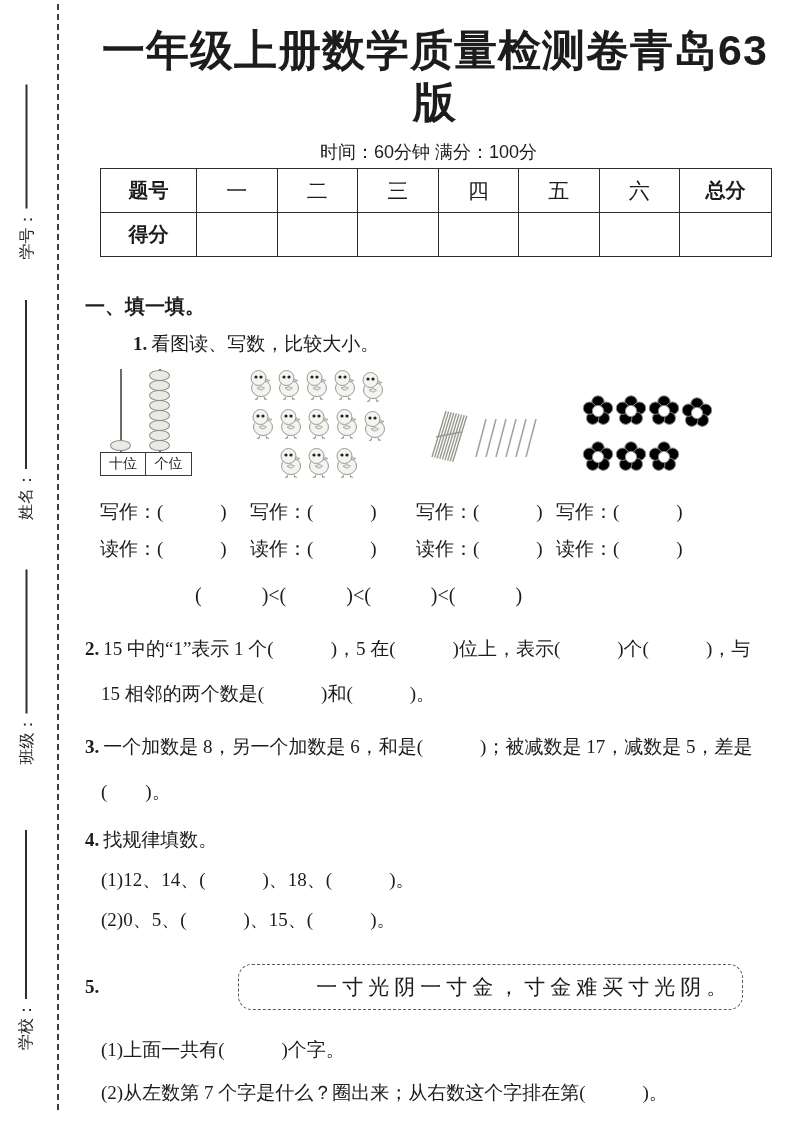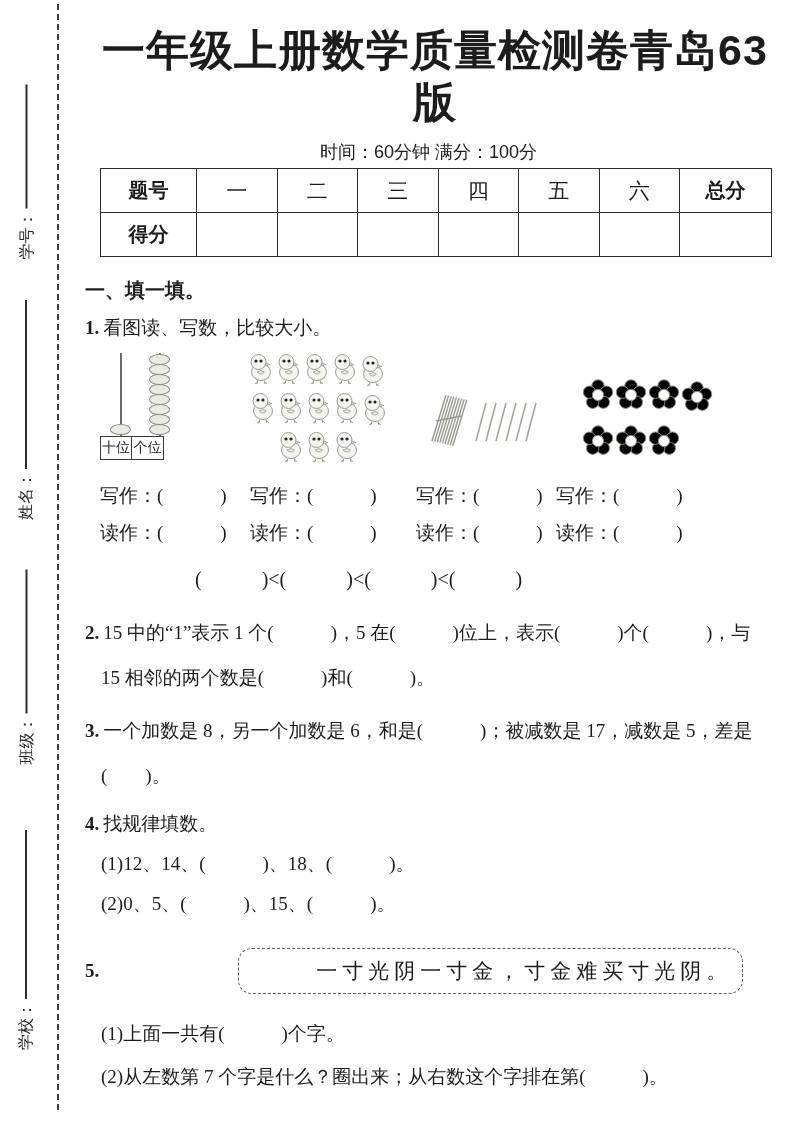--- a/index.html
+++ b/index.html
@@ -15,33 +15,33 @@
   .title{margin-top:24px;text-align:center;font-family:"Liberation Sans","DejaVu Sans",sans-serif;
          font-weight:700;font-size:43px;line-height:52px;letter-spacing:1px;}
   .subtitle{margin-top:10px;text-align:center;font-family:"Liberation Sans","DejaVu Sans",sans-serif;
             font-weight:700;font-size:33px;line-height:40px;}
   .meta{margin-top:12px;text-align:center;padding-right:13px;
         font-family:"Liberation Sans","DejaVu Sans",sans-serif;font-size:18px;line-height:24px;}
   table.score{border-collapse:collapse;margin-left:15px;margin-top:4px;table-layout:fixed;width:672px;}
   table.score td{border:1.7px solid #2c2c2c;height:41px;text-align:center;vertical-align:middle;
                  font-size:21px;}
   table.score td.hd{font-family:"Liberation Sans","DejaVu Sans",sans-serif;font-weight:700;font-size:20px;}
-  .sec-heading{margin-top:20px;font-family:"Liberation Sans","DejaVu Sans",sans-serif;
+  .sec-heading{margin-top:36px;font-family:"Liberation Sans","DejaVu Sans",sans-serif;
                font-weight:700;font-size:20px;line-height:26px;}
   .q{font-size:19px;line-height:26px;}
   .qnum{font-weight:700;margin-right:4px;}
-  .q1-line{margin-top:12px;}
+  .q1-line{margin-top:12px;margin-left:48px;}
   
   .figures{display:flex;align-items:flex-start;margin-top:12px;height:116px;padding-left:15px;}
   .abacus{position:relative;width:84px;height:110px;flex:none;}
   .rod{position:absolute;top:0;width:2px;height:83px;background:#6a6a66;}
   .bead{position:absolute;width:21px;height:11px;border-radius:50%;
         background:#e9e9e5;border:1px solid #8b8b85;box-sizing:border-box;}
   .abase{position:absolute;top:83px;left:0;display:flex;}
-  .abase div{width:32px;height:24px;border:1.6px solid #3a3a3a;display:flex;align-items:center;
+  .abase div{width:46px;height:24px;border:1.6px solid #3a3a3a;display:flex;align-items:center;
              justify-content:center;font-size:14px;box-sizing:border-box;}
   .abase div+div{border-left:none;}
   .fig{flex:none;}
   .fig-chicks{margin-left:64px;}
   .fig-sticks{margin-left:40px;margin-top:30px;}
   .fig-flowers{margin-left:44px;margin-top:26px;}
   
   .wr-row{display:grid;grid-template-columns:150px 166px 140px auto;padding-left:15px;
           font-size:19px;line-height:24px;margin-top:15px;}
   .wr-row.read{margin-top:13px;}

